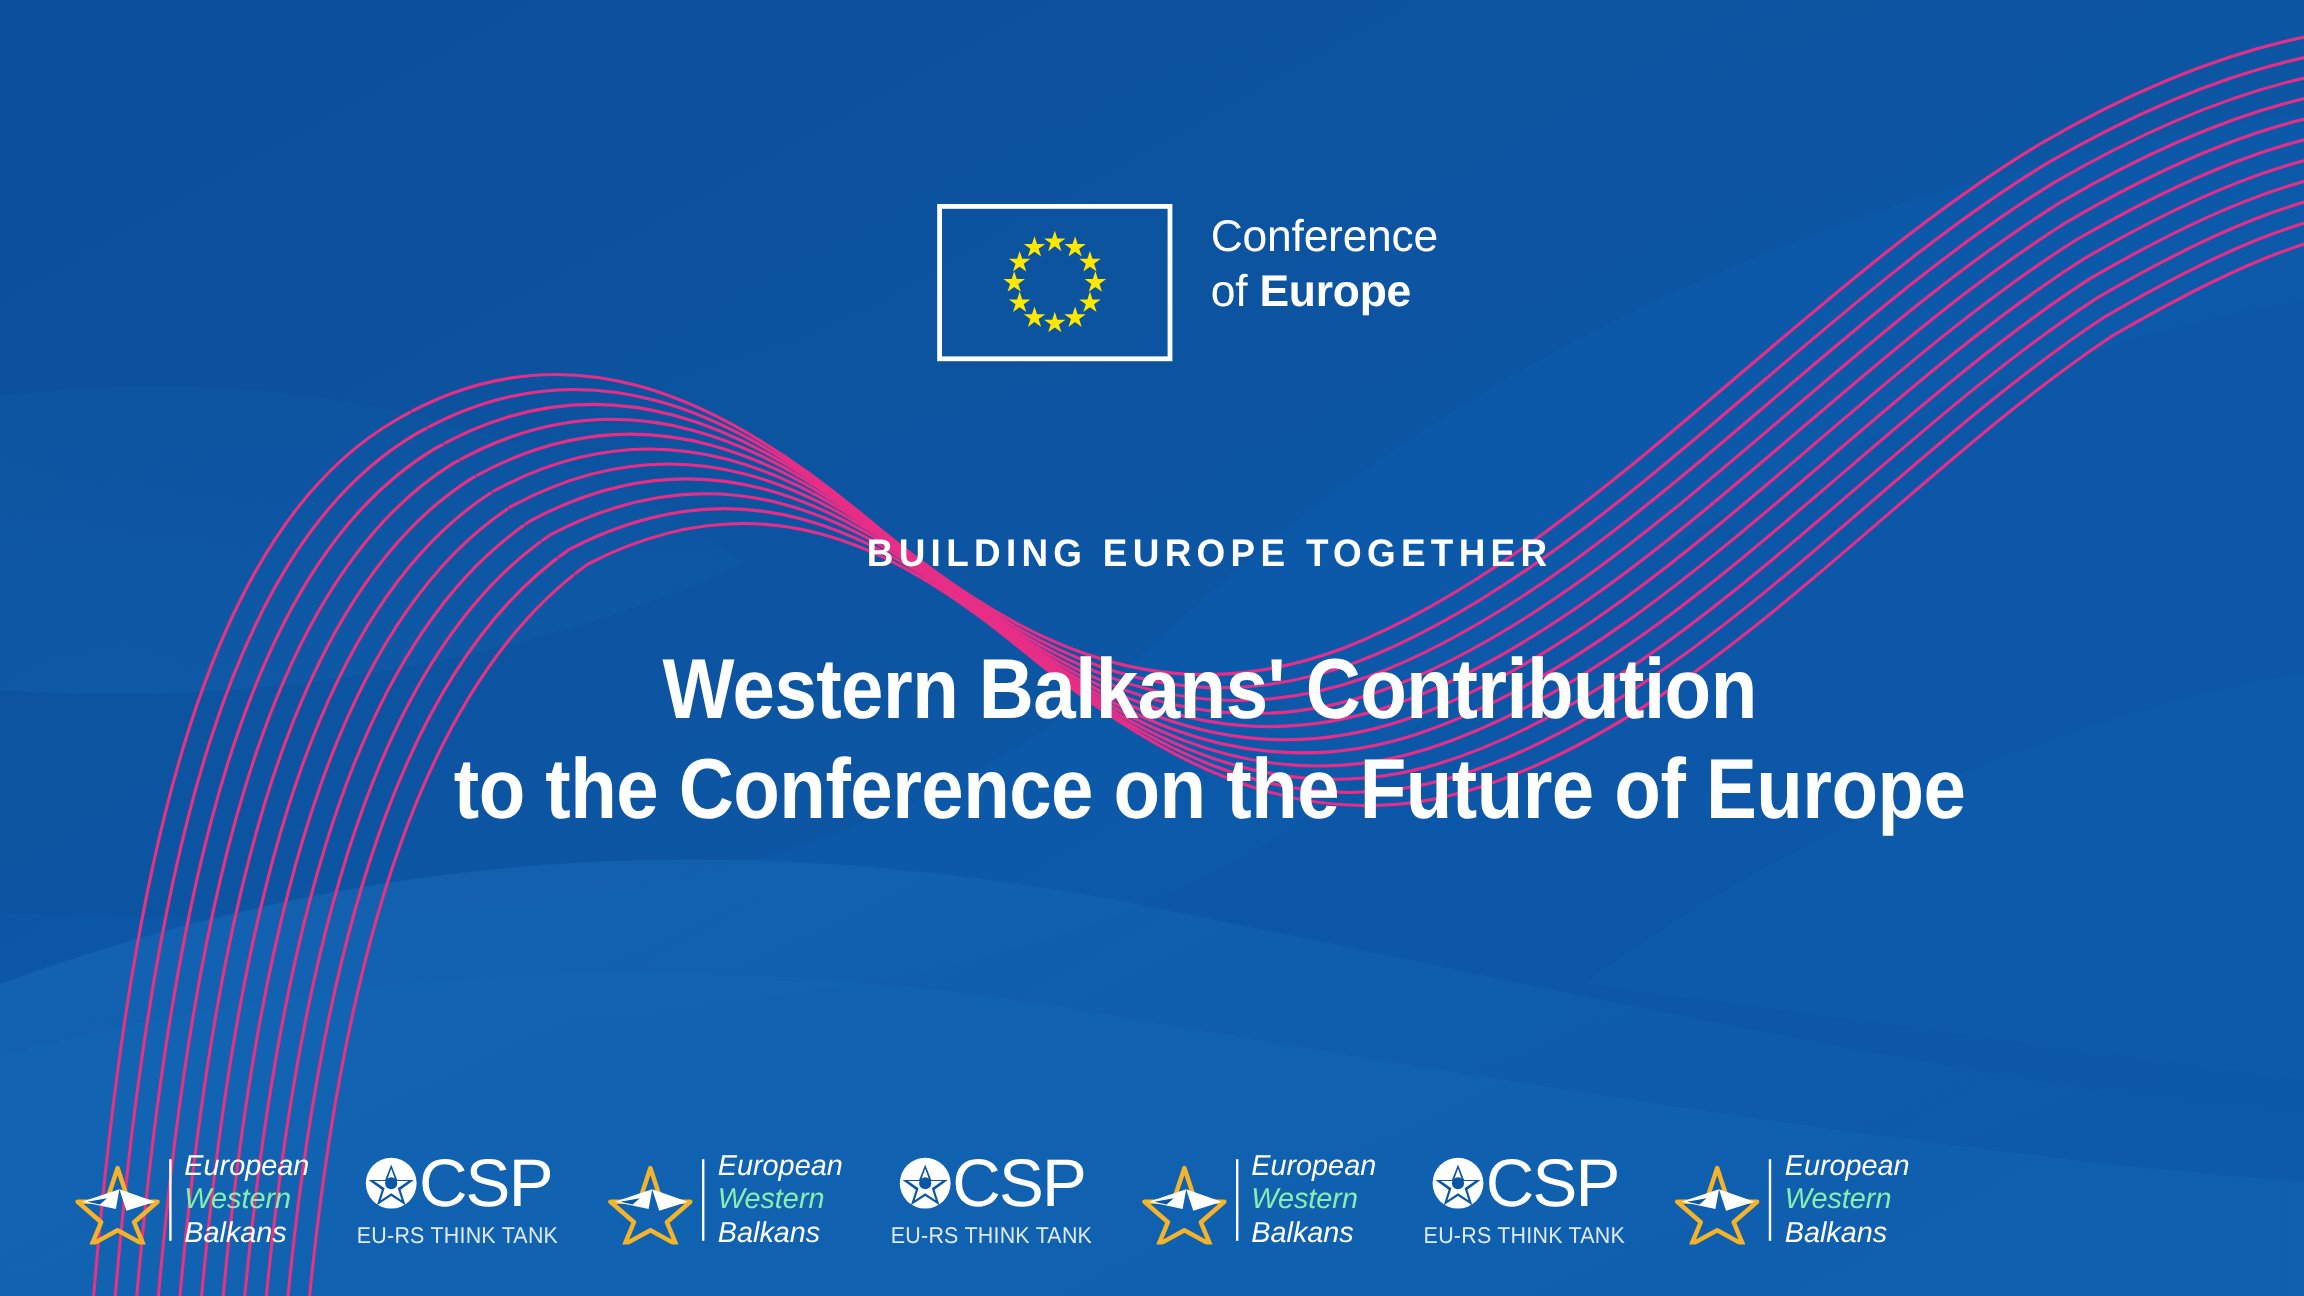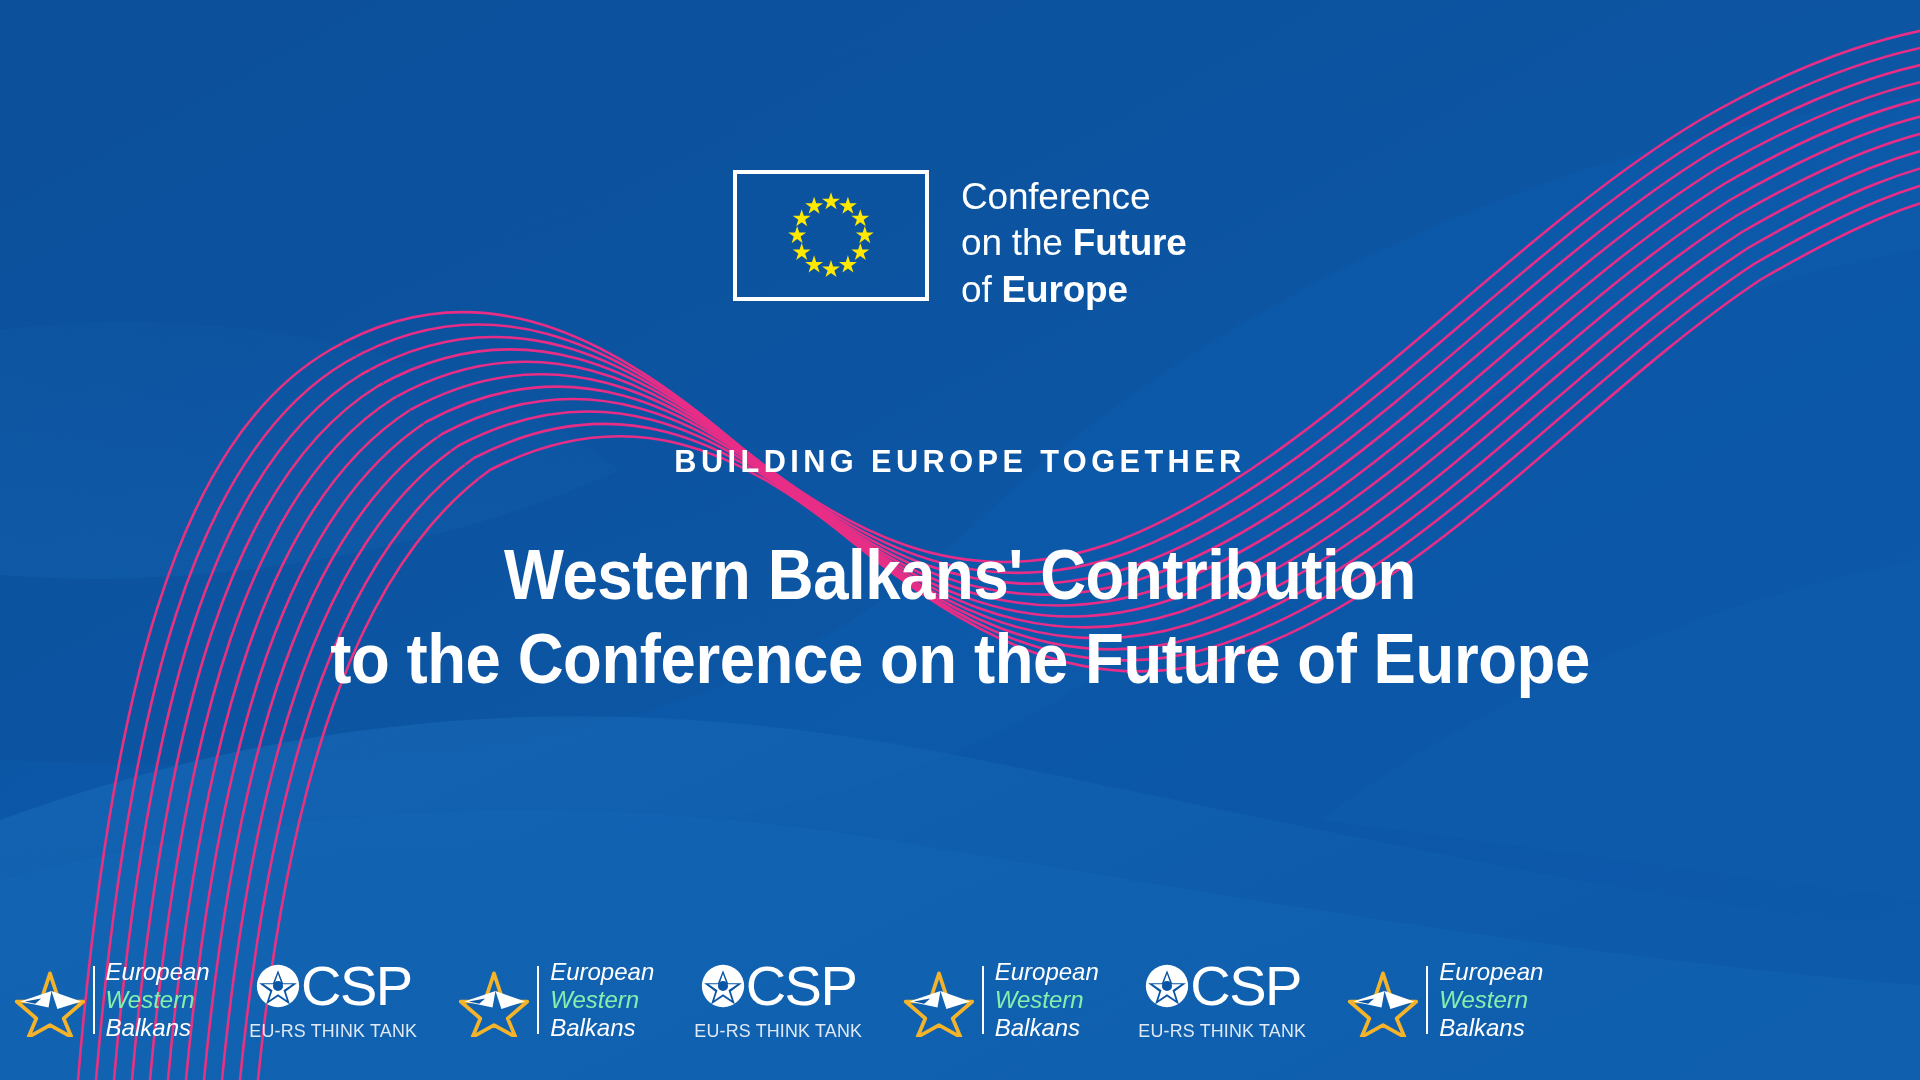--- a/index.html
+++ b/index.html
@@ -8,21 +8,21 @@
   #stage{
     position:relative;
     width:1920px;height:1080px;
     overflow:hidden;
     font-family:"Liberation Sans","DejaVu Sans",sans-serif;
     background:#0b55a5;
   }
   .layer{position:absolute;inset:0;width:1920px;height:1080px;}
   #bgsvg{z-index:1;}
   #wavesvg{z-index:2;}
-  #content{z-index:5;position:absolute;inset:0;}
+  #content{z-index:5;position:absolute;inset:0;margin-left:48px;}
 
   
   .cofoe-lockup{
     position:absolute;
     left:733px;top:170px;
     display:flex;align-items:flex-start;gap:0px;
   }
   .eu-flag-wrap{
     width:196px;height:131px;
     border:4px solid #ffffff;
@@ -257,21 +257,20 @@
               <polygon points="0,-10 2.245,-3.09 9.51,-3.09 3.63,1.18 5.88,8.09 0,3.82 -5.88,8.09 -3.63,1.18 -9.51,-3.09 -2.245,-3.09"></polygon>
             </g>
             <g transform="translate(73.5,31.42) scale(0.92)">
               <polygon points="0,-10 2.245,-3.09 9.51,-3.09 3.63,1.18 5.88,8.09 0,3.82 -5.88,8.09 -3.63,1.18 -9.51,-3.09 -2.245,-3.09"></polygon>
             </g>
           </g>
         </svg>
       </div>
       <div class="cofoe-text">
         <div><span class="lt">Conference</span></div>
-        <div><span class="lt">on the </span><span class="bd">Future</span></div>
         <div><span class="lt">of </span><span class="bd">Europe</span></div>
       </div>
     </div>
 
     <div class="eyebrow">BUILDING EUROPE TOGETHER</div>
 
     <div class="headline">
       <span class="ln">Western Balkans' Contribution</span>
       <span class="ln">to the Conference on the Future of Europe</span>
     </div>

